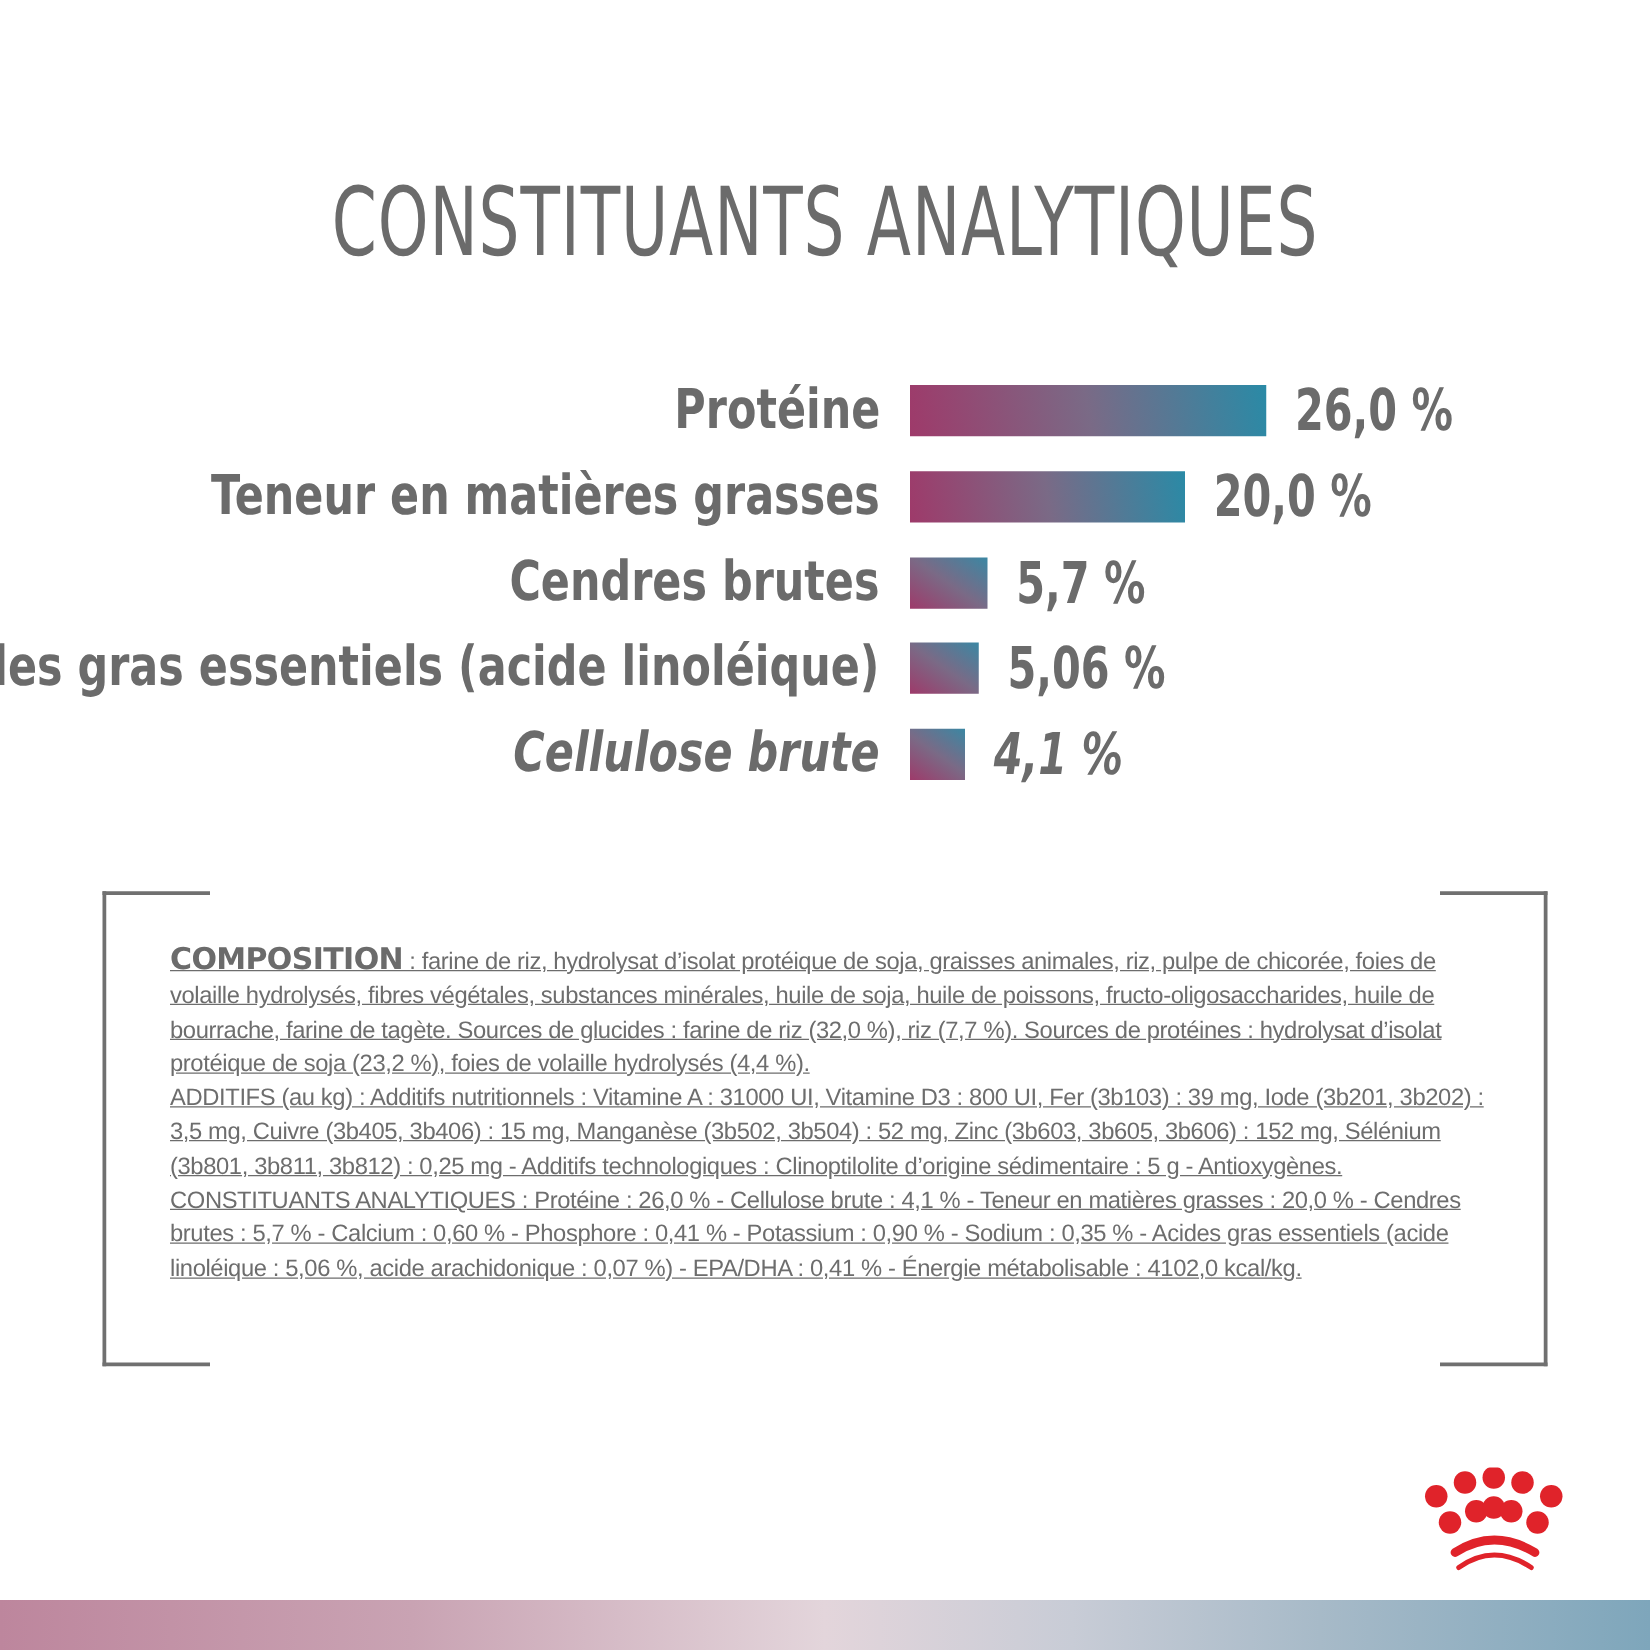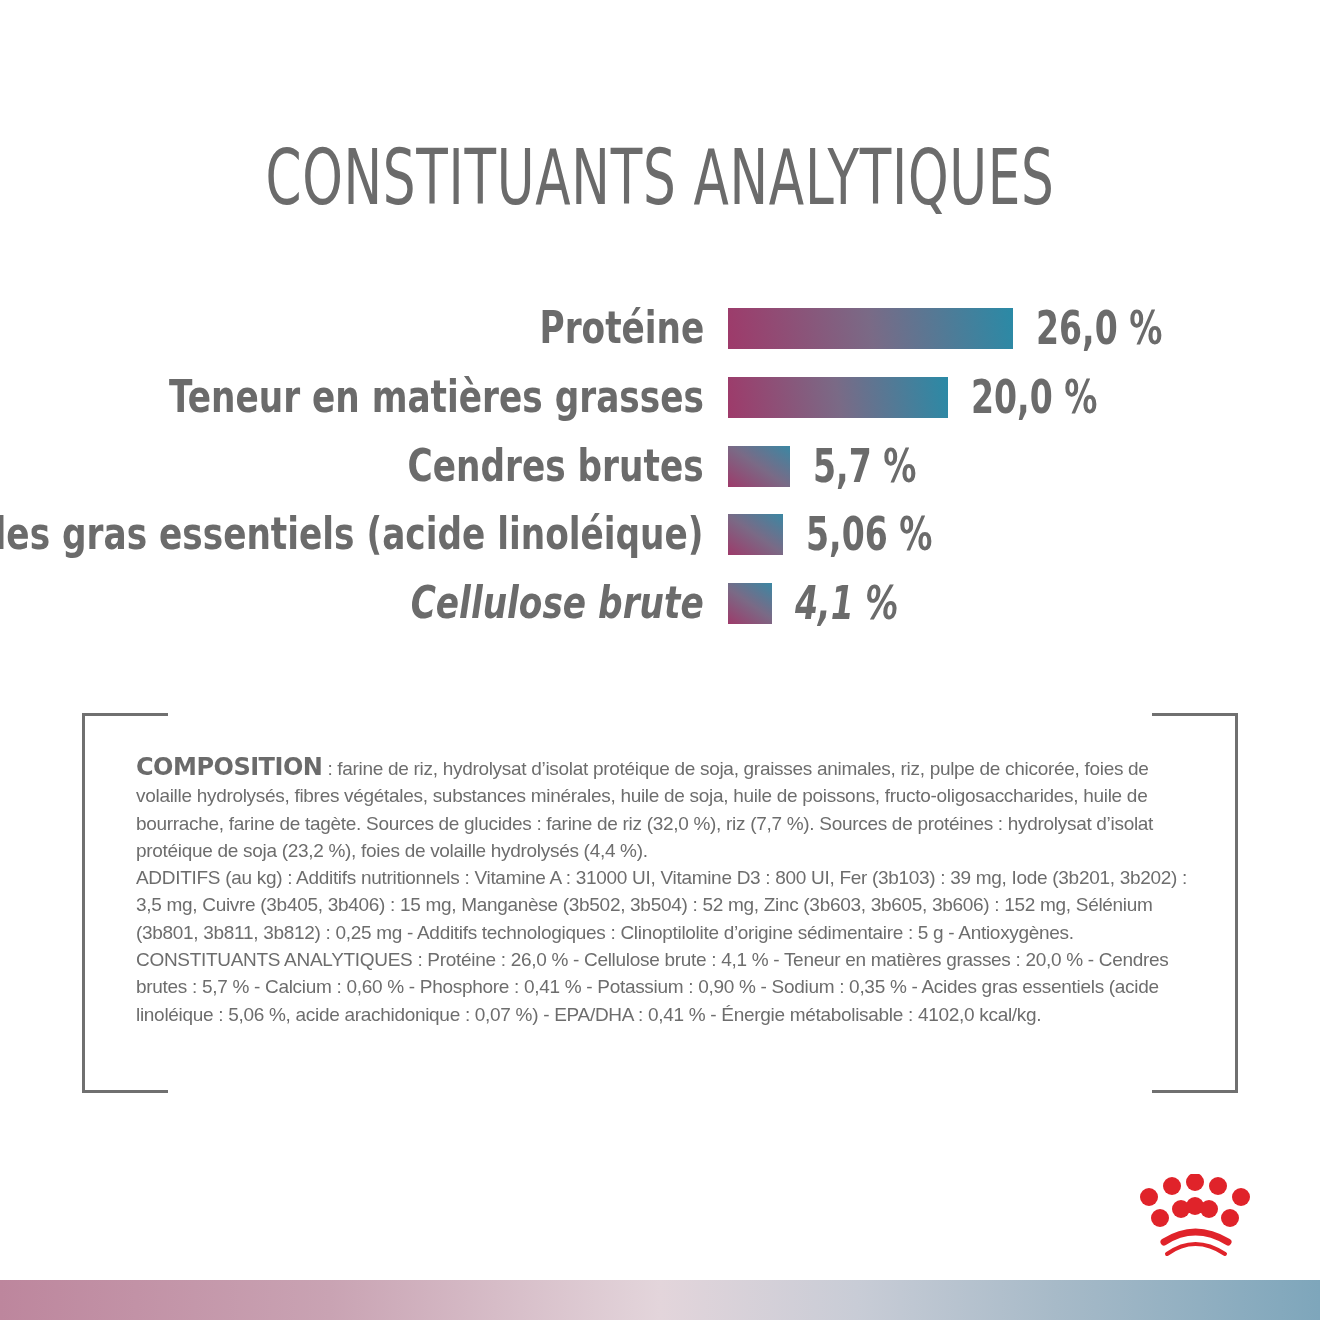--- a/index.html
+++ b/index.html
@@ -32,21 +32,21 @@
   }
   .bracket { position:absolute; border-color:#707070; border-style:solid; border-width:0; }
   .bracket-left { left:82px; top:713px; width:86px; height:380px; border-left-width:3px; border-top-width:3px; border-bottom-width:3px; box-sizing:border-box; }
   .bracket-right { left:1152px; top:713px; width:86px; height:380px; border-right-width:3px; border-top-width:3px; border-bottom-width:3px; box-sizing:border-box; }
   .comp {
     position:absolute; left:136px; top:754px; width:1060px;
     font-family:"Liberation Sans", sans-serif;
     font-size:19px; line-height:27.3px; color:#6d6d6d;
     letter-spacing:-0.3px;
   }
-  .comp p { margin:0; }
+  .comp p { margin:0;text-decoration:underline; }
   .comp .head {
     font-family:"DejaVu Sans", sans-serif; font-weight:bold; font-size:24px;
     color:#6b6b6b; letter-spacing:-0.5px;
   }
   .logo { position:absolute; left:1136px; top:1174px; width:140px; height:90px; }
   .bottom-band {
     position:absolute; left:0; top:1280px; width:1320px; height:40px;
     background:linear-gradient(90deg,#bd869d 0%,#c9a3b3 25%,#e3d5db 50%,#c8ccd6 65%,#a7bac8 80%,#7ea6bb 100%);
   }
 </style>

